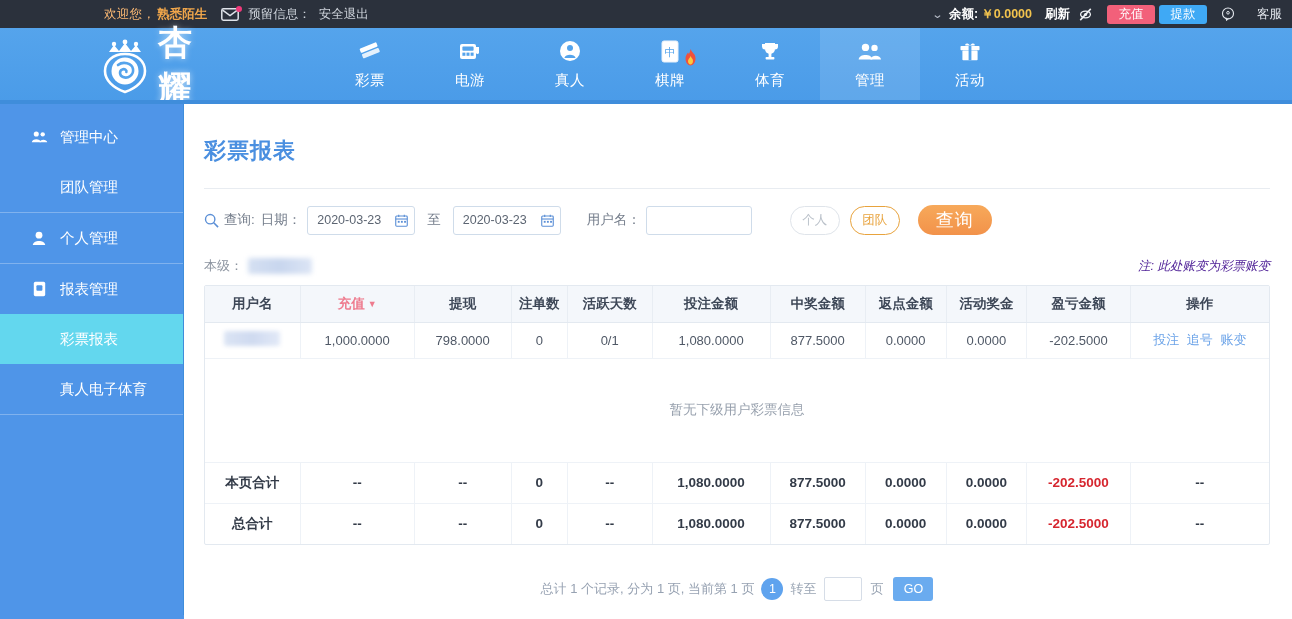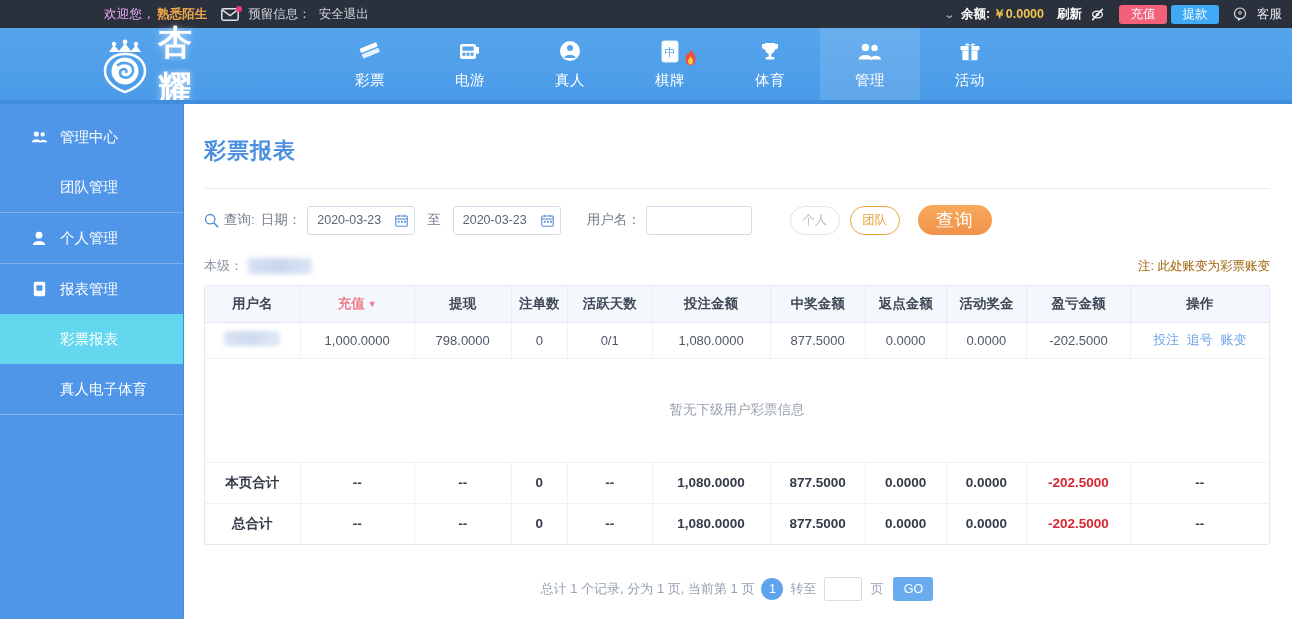--- a/index.html
+++ b/index.html
@@ -15,21 +15,21 @@
     height: 28px; width: 100%;
     background: #2b313c;
     display: flex; align-items: center;
     font-size: 12.5px; color: #c8cdd6;
     position: relative;
   }
   .topbar-left {
     display: flex; align-items: center; gap: 0px;
     margin-left: 104px;
   }
-  .tb-welcome { color: #f0abfc; letter-spacing: .3px; }
+  .tb-welcome { color: #fdba74; letter-spacing: .3px; }
   .tb-user { color: #f0a64b; font-weight: bold; margin-left: 2px; }
   .mail-wrap { position: relative; margin: 0 9px 0 14px; display: inline-flex; }
   .mail-icon { display: block; }
   .mail-dot {
     position: absolute; top: -2px; right: -3px;
     width: 6px; height: 6px; border-radius: 50%;
     background: #f0397a;
   }
   .tb-msg { color: #cfd4dc; margin-right: 8px; }
   .tb-logout { color: #cfd4dc; cursor: pointer; }
@@ -48,21 +48,21 @@
   .eye-icon { margin-left: 8px; margin-right: 10px; cursor: pointer; display:inline-flex;}
   .btn-pill {
     display: inline-flex; align-items: center; justify-content: center;
     height: 19px; min-width: 48px; padding: 0 10px;
     border-radius: 3px; font-size: 12.5px; color: #fff;
     cursor: pointer; margin-left: 4px;
   }
   .btn-recharge { background: #f2607a; }
   .btn-withdraw { background: #3fa9f5; }
   .tb-service { display: inline-flex; align-items: center; margin-left: 14px; color:#e3e7ed; cursor:pointer; }
-  .tb-service span { margin-left: 10px; font-size: 12.5px; }
+  .tb-service span { margin-left: 22px; font-size: 12.5px; }
 
   
   .navbar {
     height: 76px; width: 100%;
     background: linear-gradient(180deg,#55a4ec 0%, #4a9be8 100%);
     display: flex; align-items: stretch;
     position: relative;
   }
   .navbar:after{
     content:""; position:absolute; left:0; right:0; bottom:0; height:4px;
@@ -169,21 +169,21 @@
     display: flex; align-items: center; justify-content: space-between;
     height: 30px; font-size: 13px; color: #8b939f;
   }
   .level-left { display: flex; align-items: center; }
   .blur-pill {
     display: inline-block; width: 64px; height: 16px;
     margin-left: 5px; border-radius: 2px;
     background: linear-gradient(90deg,#d5e0f2,#c8d6ee,#dce5f5);
     filter: blur(2.5px);
   }
-  .note { color: #a16207; font-size: 12.5px; }
+  .note { color: #4c1d95; font-size: 12.5px; font-style: italic; }
 
   
   .table-wrap { border: 1px solid #e3e9f0; border-radius: 2px; margin-top: 4px; }
   table { width: 100%; border-collapse: collapse; table-layout: fixed; }
   thead tr { background: #f4f7fb; }
   th {
     height: 36px; font-size: 13.5px; color: #3d4757; font-weight: bold;
     border-right: 1px solid #e8edf3; border-bottom: 1px solid #e3e9f0;
     text-align: center; font-weight: 600;
   }

